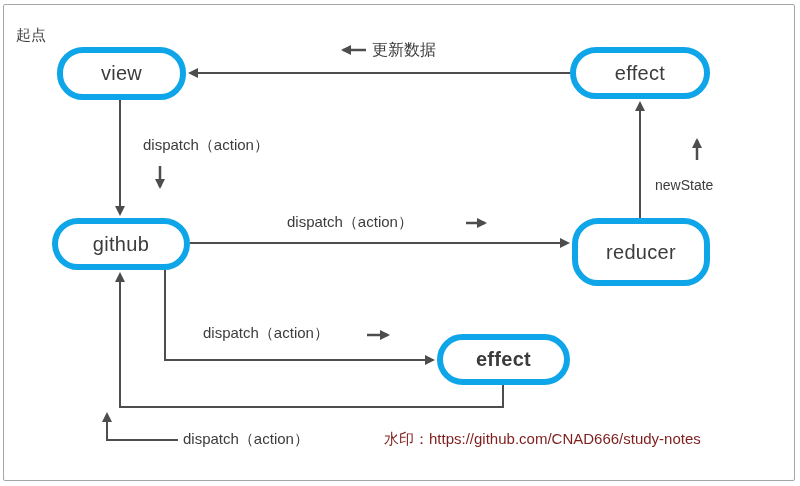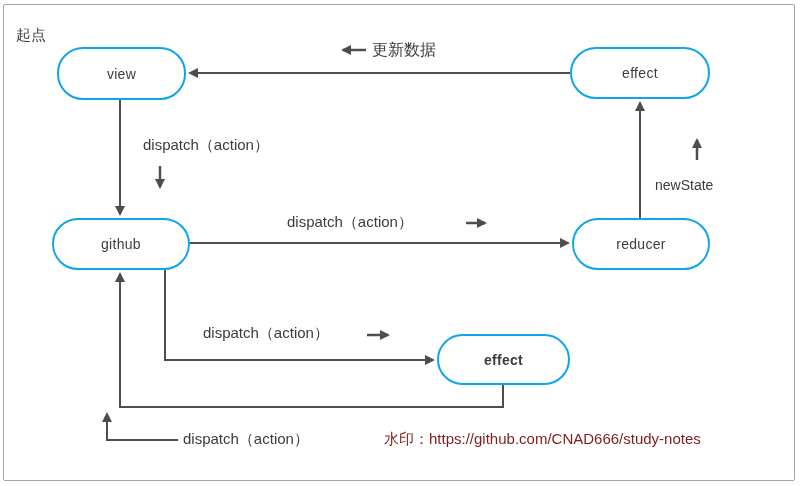--- a/index.html
+++ b/index.html
@@ -20,34 +20,34 @@
     background: #ffffff;
   }
   #wires {
     position: absolute;
     left: 0; top: 0;
     width: 800px; height: 486px;
   }
   .node {
     position: absolute;
     box-sizing: border-box;
-    border: 2px solid #0ea5e9;
+    border: 6px solid #0ea5e9;
     border-radius: 26px;
     background: #ffffff;
     display: flex;
     align-items: center;
     justify-content: center;
-    font-size: 14px;
+    font-size: 20px;
     color: #3c3c3c;
     letter-spacing: 0.3px;
   }
   .node-view    { left: 57px;  top: 47px;  width: 129px; height: 53px; }
   .node-state   { left: 570px; top: 47px;  width: 140px; height: 52px; }
   .node-action  { left: 52px;  top: 218px; width: 138px; height: 52px; }
-  .node-reducer { left: 572px; top: 218px; width: 138px; height: 52px; }
+  .node-reducer { left: 572px; top: 218px; width: 138px; height: 68px; }
   .node-effect  { left: 437px; top: 334px; width: 133px; height: 51px; font-weight: bold; }
   .lbl {
     position: absolute;
     color: #3c3c3c;
     font-size: 15px;
     white-space: nowrap;
   }
   .lbl-start       { left: 16px;  top: 26px;  font-size: 15px; }
   .lbl-update      { left: 372px; top: 40px;  font-size: 16px; font-family: Liberation Serif, serif; }
   .lbl-dispatch1   { left: 143px; top: 136px; }

